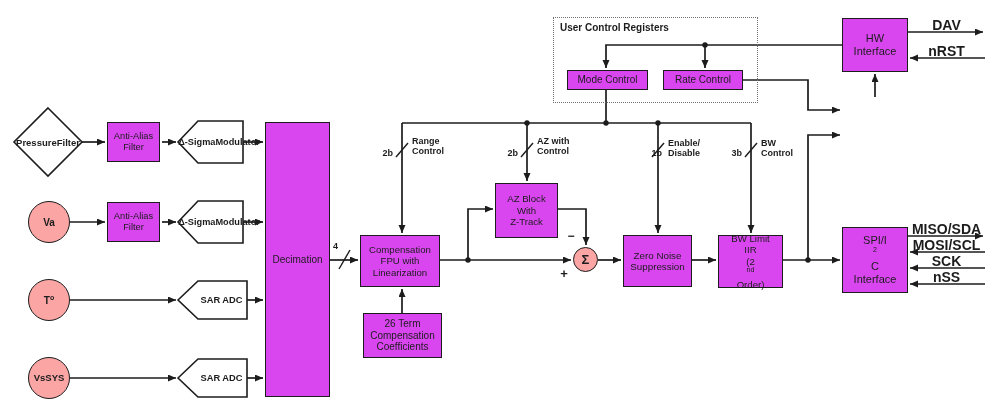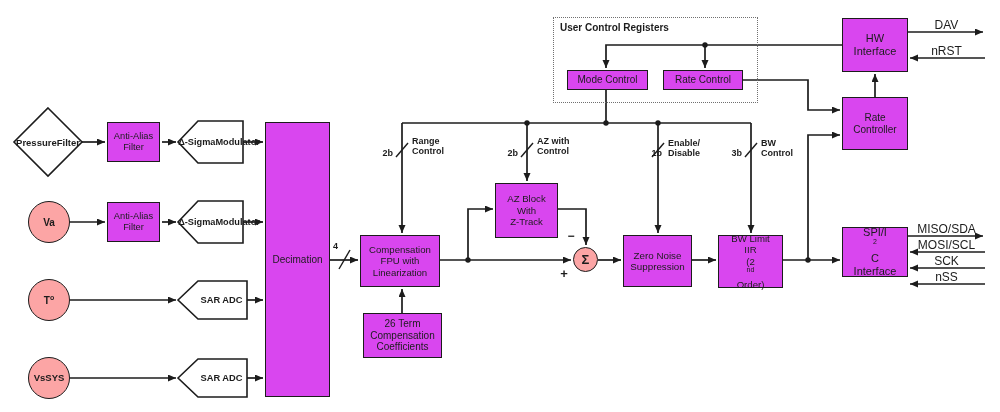--- a/index.html
+++ b/index.html
@@ -15,21 +15,21 @@
     text-align:center;font-size:10px;font-weight:normal;line-height:12px;white-space:nowrap;
   }
   .blk span{display:block;}
   .overlay{
     display:flex;flex-direction:row;align-items:center;justify-content:center;
     text-align:center;font-weight:bold;white-space:nowrap;
   }
   .circle{border:1.5px solid #1c1c1c;border-radius:50%;background:#fca5a5;}
   .buslbl{font-size:9px;font-weight:bold;line-height:10px;white-space:nowrap;}
   .bits{font-size:9px;font-weight:bold;text-align:right;line-height:10px;}
-  .siglbl{font-size:12px;font-weight:normal;text-align:center;line-height:12px;}
+  .siglbl{font-size:14px;font-weight:bold;text-align:center;line-height:12px;}
   .dashed{border:1.4px dotted #707070;background:transparent;}
   .ucr-title{font-size:10px;font-weight:bold;white-space:nowrap;}
   .sumsign{font-weight:bold;text-align:center;}
   sup{font-size:7px;vertical-align:super;line-height:0;}
   .big{font-size:11px;line-height:13px;}
 </style>
 </head>
 <body>
 
 <div class="stage">
@@ -185,25 +185,21 @@
     <span>Mode Control</span>
   </div>
   <div class="abs blk" style="left:663px;top:70px;width:80px;height:20px;">
     <span>Rate Control</span>
   </div>
 
   <div class="abs blk big" style="left:842px;top:18px;width:66px;height:54px;">
     <span>HW</span>
       <span>Interface</span>
   </div>
-  <div class="abs blk" style="left:842px;top:97px;width:66px;height:53px;">
-    <span>Rate</span>
-      <span>Controller</span>
-  </div>
-  <div class="abs blk big" style="left:842px;top:227px;width:66px;height:50px;">
+  <div class="abs blk big" style="left:842px;top:227px;width:66px;height:66px;">
     <span><span>SPI/I</span><sup>2</sup><span>C</span></span>
     <span>Interface</span>
   </div>
 
   <div class="abs bits" style="left:326px;top:241px;width:12px;">4</div>
 
   <div class="abs bits" style="left:377px;top:148px;width:16px;">2b</div>
   <div class="abs buslbl" style="left:412px;top:136px;">
     <span style="display:block">Range</span>
       <span style="display:block">Control</span>

